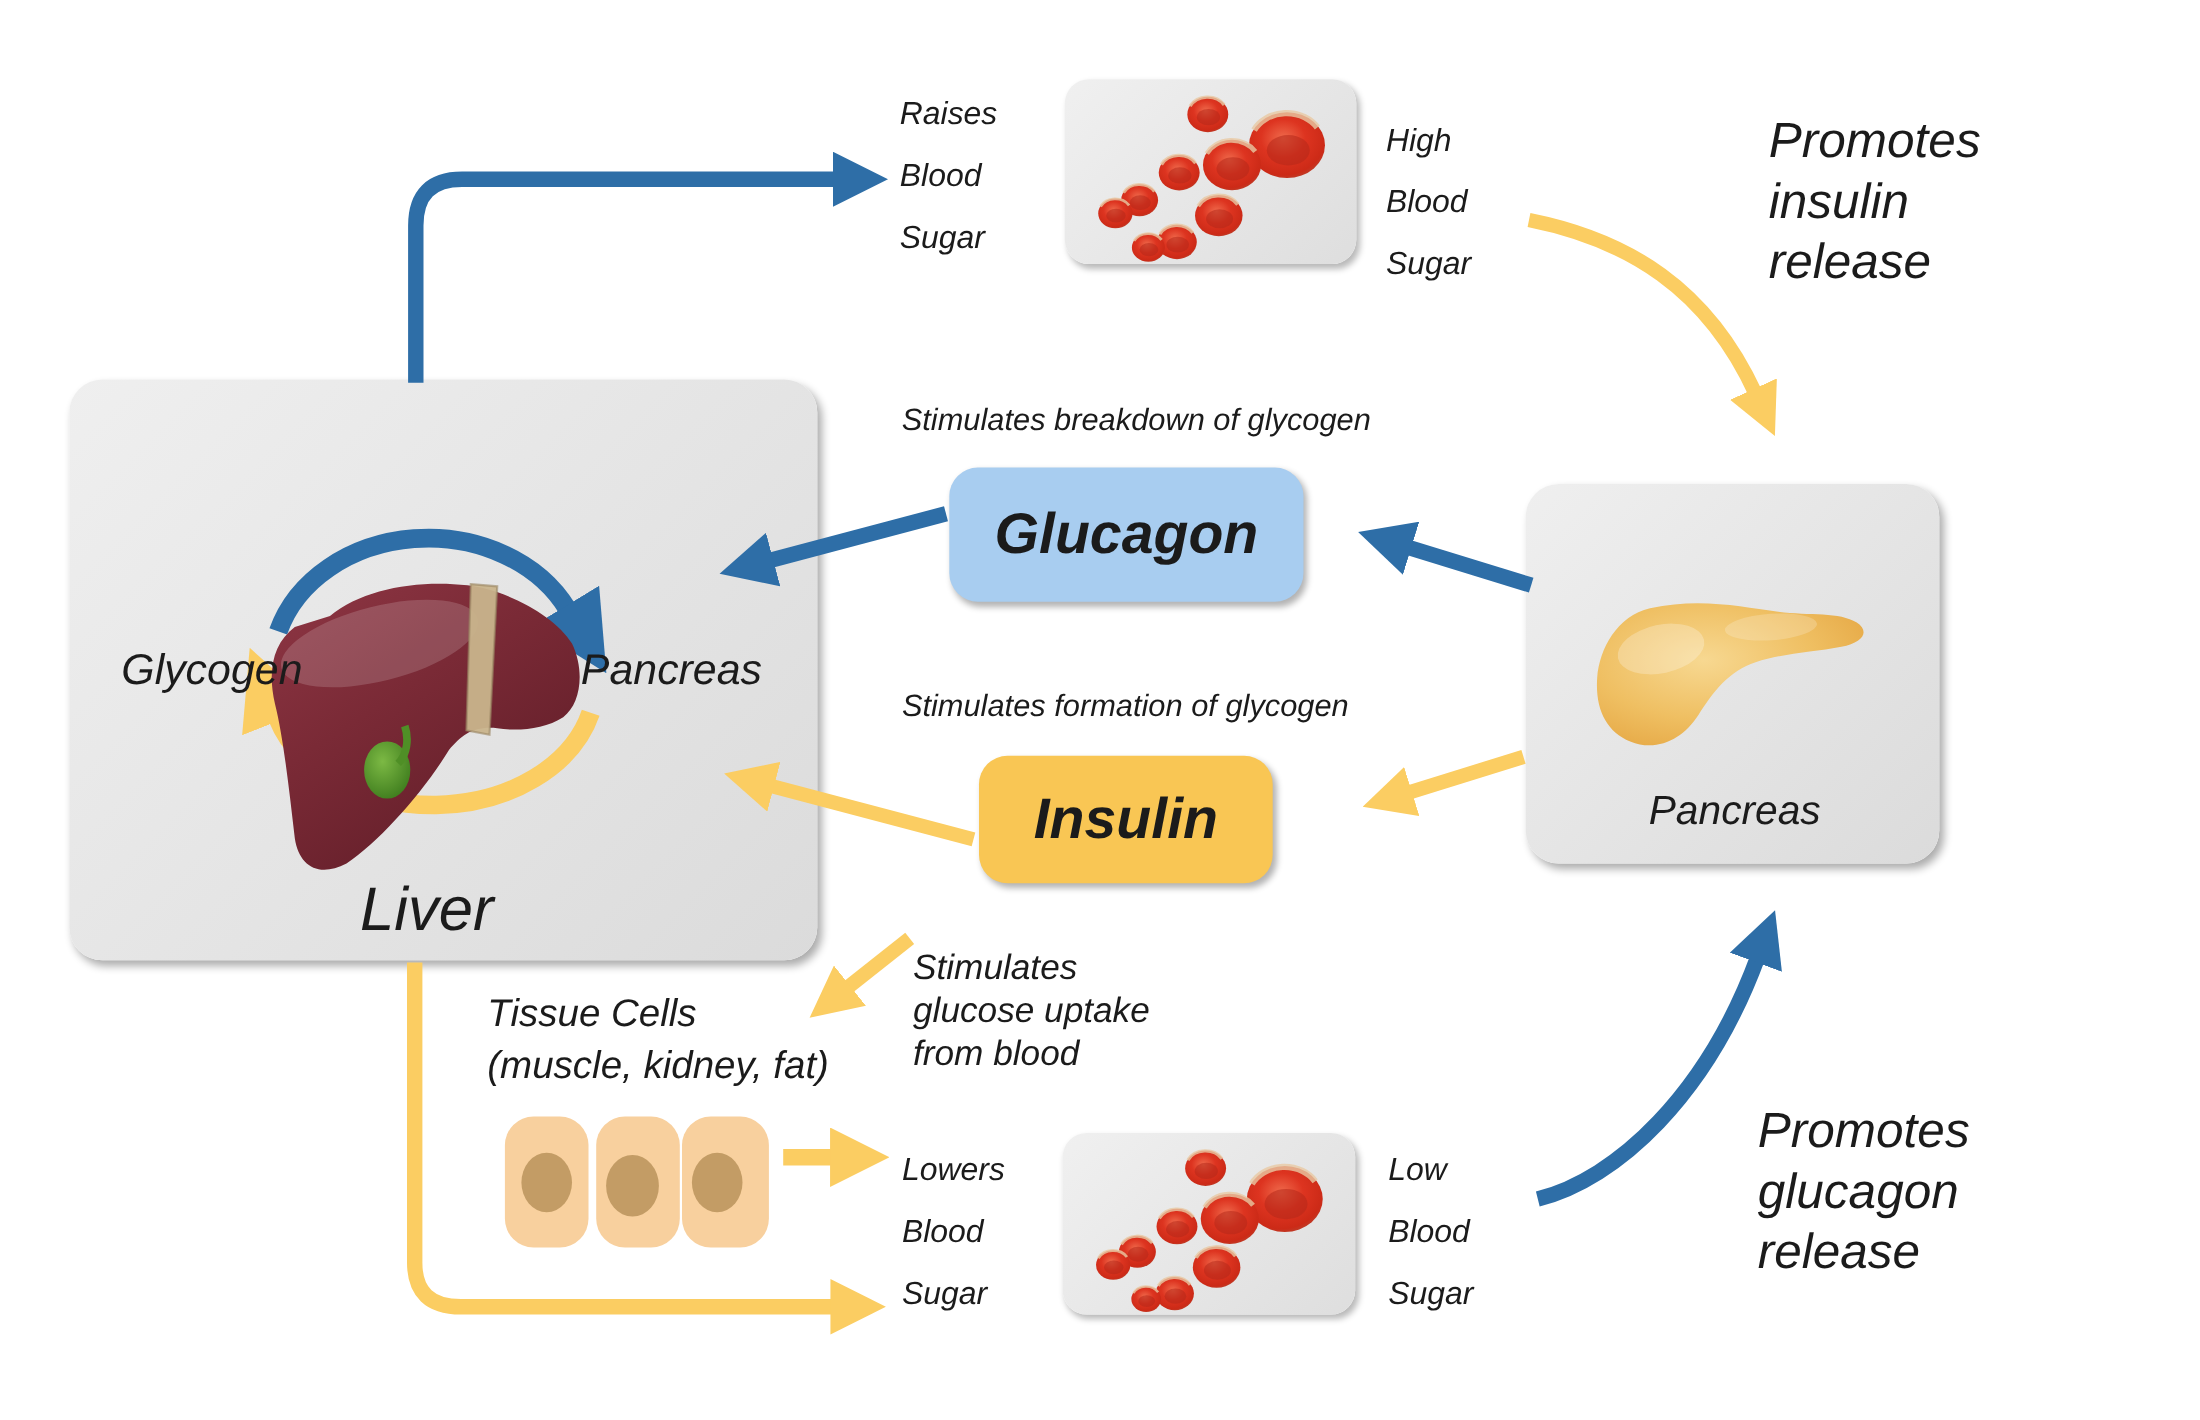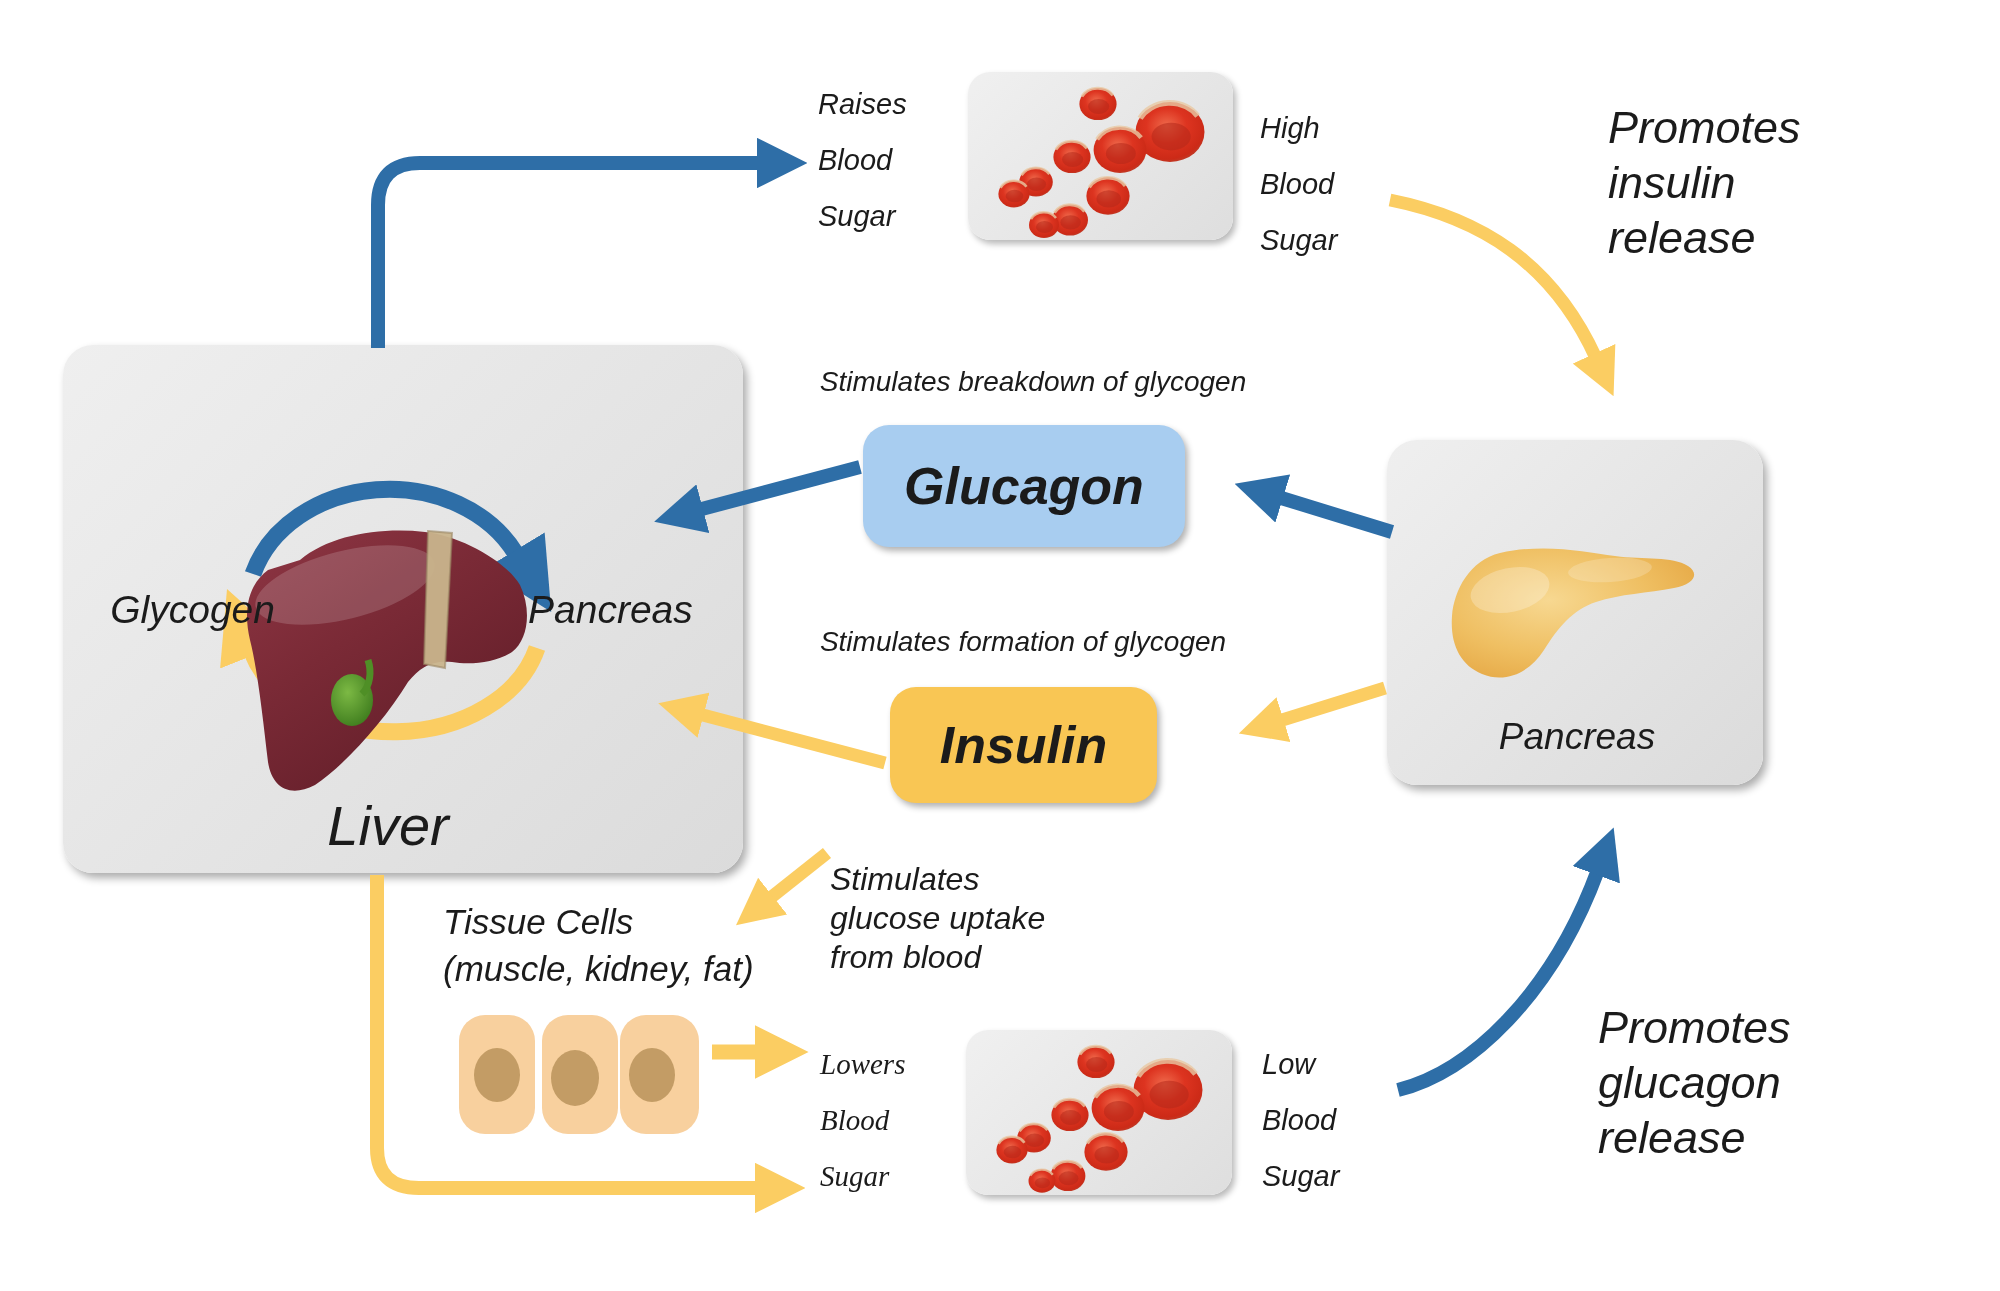--- a/index.html
+++ b/index.html
@@ -189,21 +189,21 @@
   <div class="txt organ-label" style="left:528px;top:588px;">Pancreas</div>
   <div class="txt organ-label" style="left:318px;top:793px;width:140px;text-align:center;font-size:56px;">Liver</div>
   <div class="txt organ-label" style="left:1493px;top:716px;width:168px;text-align:center;font-size:37px;">Pancreas</div>
 
   <div class="txt tissue-title" style="left:443px;top:898px;"><span>Tissue Cells</span>
 <span>(muscle, kidney, fat)</span></div>
   <div class="txt uptake" style="left:830px;top:860px;">Stimulates
 glucose uptake
 from blood</div>
 
-  <div class="txt big" style="left:820px;top:1036px;font-family:Liberation Serif, serif;">Lowers
+  <div class="txt big" style="left:820px;top:1036px;">Lowers
 Blood
 Sugar</div>
   <div class="txt big" style="left:1262px;top:1036px;">Low
 Blood
 Sugar</div>
   <div class="txt side-note" style="left:1598px;top:1000px;">Promotes
 glucagon
 release</div>
 
 </div>

